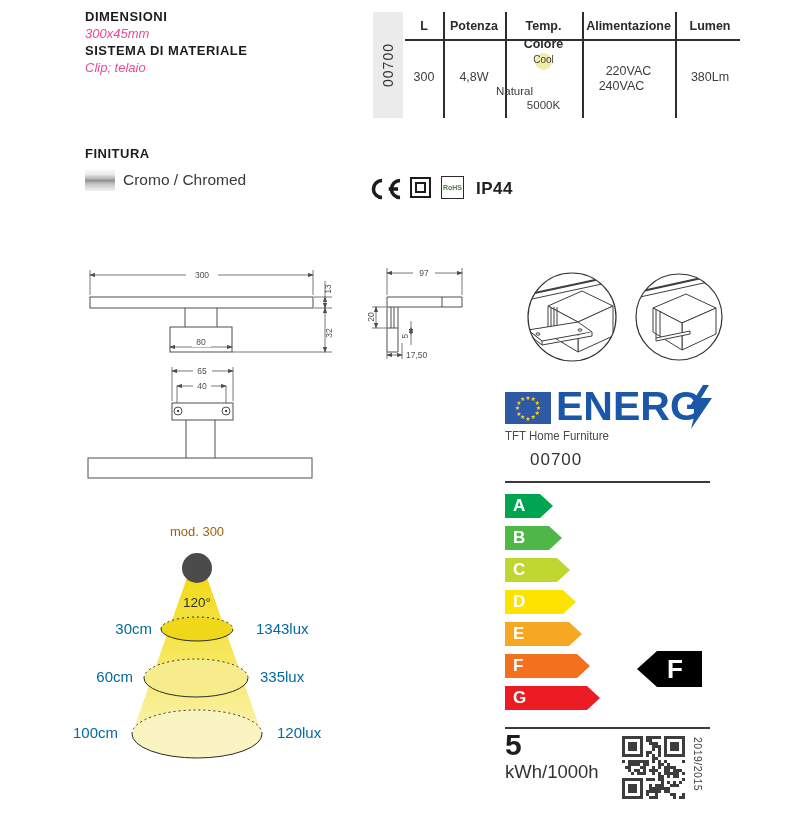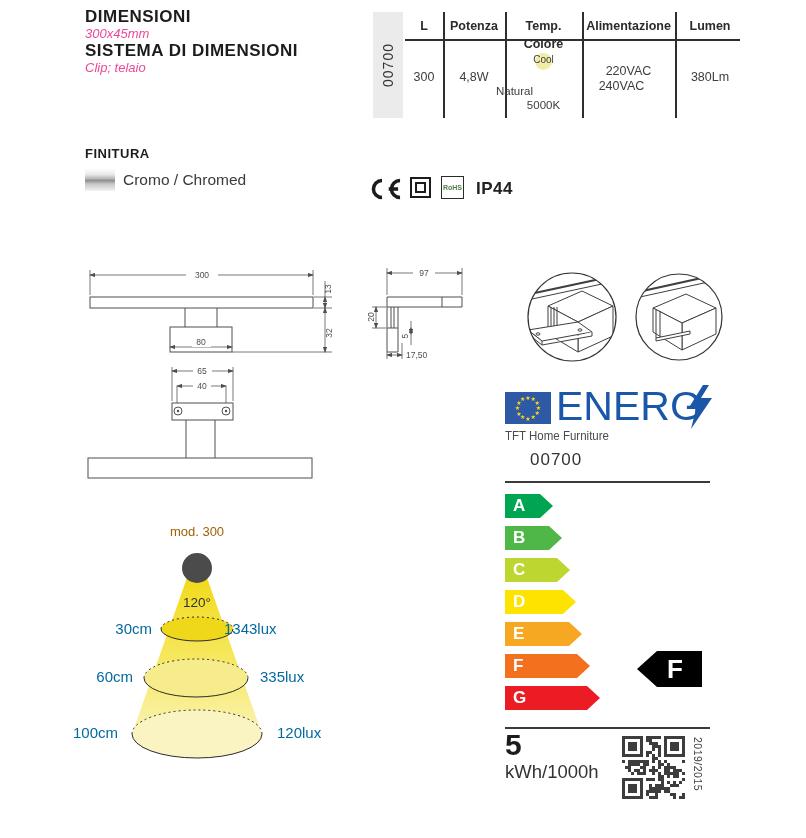--- a/index.html
+++ b/index.html
@@ -2,21 +2,21 @@
 <html><head>
 <meta charset="utf-8">
 <style>
   html,body{margin:0;padding:0;background:#fff;}
   #page{position:relative;width:806px;height:838px;background:#fff;overflow:hidden;
         font-family:"Liberation Sans",sans-serif;color:#333;}
   .abs{position:absolute;}
 
   
   #specs{left:85px;top:8px;width:270px;}
-  .spec-label{font-size:17px;font-weight:bold;color:#1c1c1c;letter-spacing:.5px;line-height:17px;}
+  .spec-label{font-size:13px;font-weight:bold;color:#1c1c1c;letter-spacing:.5px;line-height:17px;}
   .spec-value{font-size:13px;font-style:italic;color:#ec4899;line-height:17px;}
   #finish-title{left:85px;top:146px;font-size:13px;font-weight:bold;color:#1c1c1c;letter-spacing:.5px;}
   #finish-swatch{left:85px;top:169px;width:30px;height:22px;
      background:linear-gradient(180deg,#fdfdfd 0%,#e9e9e9 25%,#b3b3b3 45%,#8f8f8f 52%,#c6c6c6 68%,#f2f2f2 100%);}
   #finish-value{left:123px;top:171px;font-size:15.5px;color:#3a3a3a;}
 
   
   #tbl-greybox{left:373px;top:12px;width:30px;height:106px;background:#ebebeb;
      display:flex;align-items:center;justify-content:center;}
   #tbl-greybox span{transform:rotate(-90deg);font-size:14px;letter-spacing:1px;color:#333;white-space:nowrap;}
@@ -37,21 +37,21 @@
 
   
   svg .ln{stroke:#4f4f4f;stroke-width:1;fill:none;}
   svg .fig{stroke:#4f4f4f;stroke-width:1;fill:#fff;}
   svg .dim{stroke:#6a6a6a;stroke-width:.9;fill:none;}
   svg .dimtxt{font-family:"Liberation Sans",sans-serif;font-size:8.5px;fill:#4f4f4f;}
   svg .gap{fill:#fff;}
 
   
   #eu-flag{left:505px;top:392px;}
-  #energ-title{left:556px;top:384px;font-size:41px;font-weight:normal;color:#1a57a8;line-height:44px;}
+  #energ-title{left:556px;top:384px;font-size:41px;font-weight:bold;color:#1a57a8;line-height:44px;}
   #energ-bolt{left:688px;top:385px;}
   #energ-brand{left:505px;top:429px;font-size:12.5px;color:#4a4a4a;transform:scaleX(.92);transform-origin:left;}
   #energ-model{left:530px;top:450px;font-size:17px;color:#333;letter-spacing:1px;}
   .erule{left:505px;width:205px;height:1.5px;background:#3a3a3a;}
   #energy-classes{left:505px;top:494px;}
   .e-arrow{height:24px;margin-bottom:8px;position:relative;
      clip-path:polygon(0 0,calc(100% - 13px) 0,100% 50%,calc(100% - 13px) 100%,0 100%);}
   .e-arrow span{color:#fff;font-weight:bold;font-size:17px;line-height:24px;padding-left:8px;display:block;}
   #rating-arrow{left:637px;top:651px;width:65px;height:36px;background:#000;
      clip-path:polygon(0 50%,20px 0,100% 0,100% 100%,20px 100%);}
@@ -68,21 +68,21 @@
   .r{text-align:right;}
 </style>
 </head>
 <body>
 
 <div id="page">
 
   <div class="abs" id="specs">
     <div class="spec-label">DIMENSIONI</div>
     <div class="spec-value">300x45mm</div>
-    <div class="spec-label">SISTEMA DI DIMENSIONI</div>
+    <div class="spec-label">SISTEMA DI MATERIALE</div>
     <div class="spec-value">Clip; telaio</div>
   </div>
   <div class="abs" id="finish-title">FINITURA</div>
   <div class="abs" id="finish-swatch"></div>
   <div class="abs" id="finish-value">Cromo / Chromed</div>
 
   <div class="abs" id="tbl-greybox">
     <span>00700</span>
   </div>
   <div class="abs vline" style="left:443px"></div>
@@ -436,19 +436,19 @@
     <ellipse cx="126" cy="163" rx="52" ry="19" fill="#f7ec8c"></ellipse>
     <path d="M74,163 A52,19 0 0 0 178,163" stroke="#2b2b2b" fill="none"></path>
     <path d="M74,163 A52,19 0 0 1 178,163" stroke="#2b2b2b" fill="none" stroke-dasharray="2 3"></path>
     <ellipse cx="127" cy="114" rx="36" ry="12" fill="#efd71a"></ellipse>
     <path d="M91,114 A36,12 0 0 0 163,114" stroke="#2b2b2b" fill="none"></path>
     <path d="M91,114 A36,12 0 0 1 163,114" stroke="#2b2b2b" fill="none" stroke-dasharray="2 3"></path>
     <circle cx="127" cy="53" r="15" fill="#4b4b4b"></circle>
     <text x="127" y="92" text-anchor="middle" font-size="13.5" fill="#333" font-family="Liberation Sans, sans-serif">120°</text>
   </svg>
   <div class="abs beam-lbl r" style="left:95px;top:620px;width:57px">30cm</div>
-  <div class="abs beam-lbl" style="left:224px;top:620px">1343lux</div>
+  <div class="abs beam-lbl" style="left:256px;top:620px">1343lux</div>
   <div class="abs beam-lbl r" style="left:75px;top:668px;width:58px">60cm</div>
   <div class="abs beam-lbl" style="left:260px;top:668px">335lux</div>
   <div class="abs beam-lbl r" style="left:55px;top:724px;width:63px">100cm</div>
   <div class="abs beam-lbl" style="left:277px;top:724px">120lux</div>
 
 </div>
 
 </body></html>

